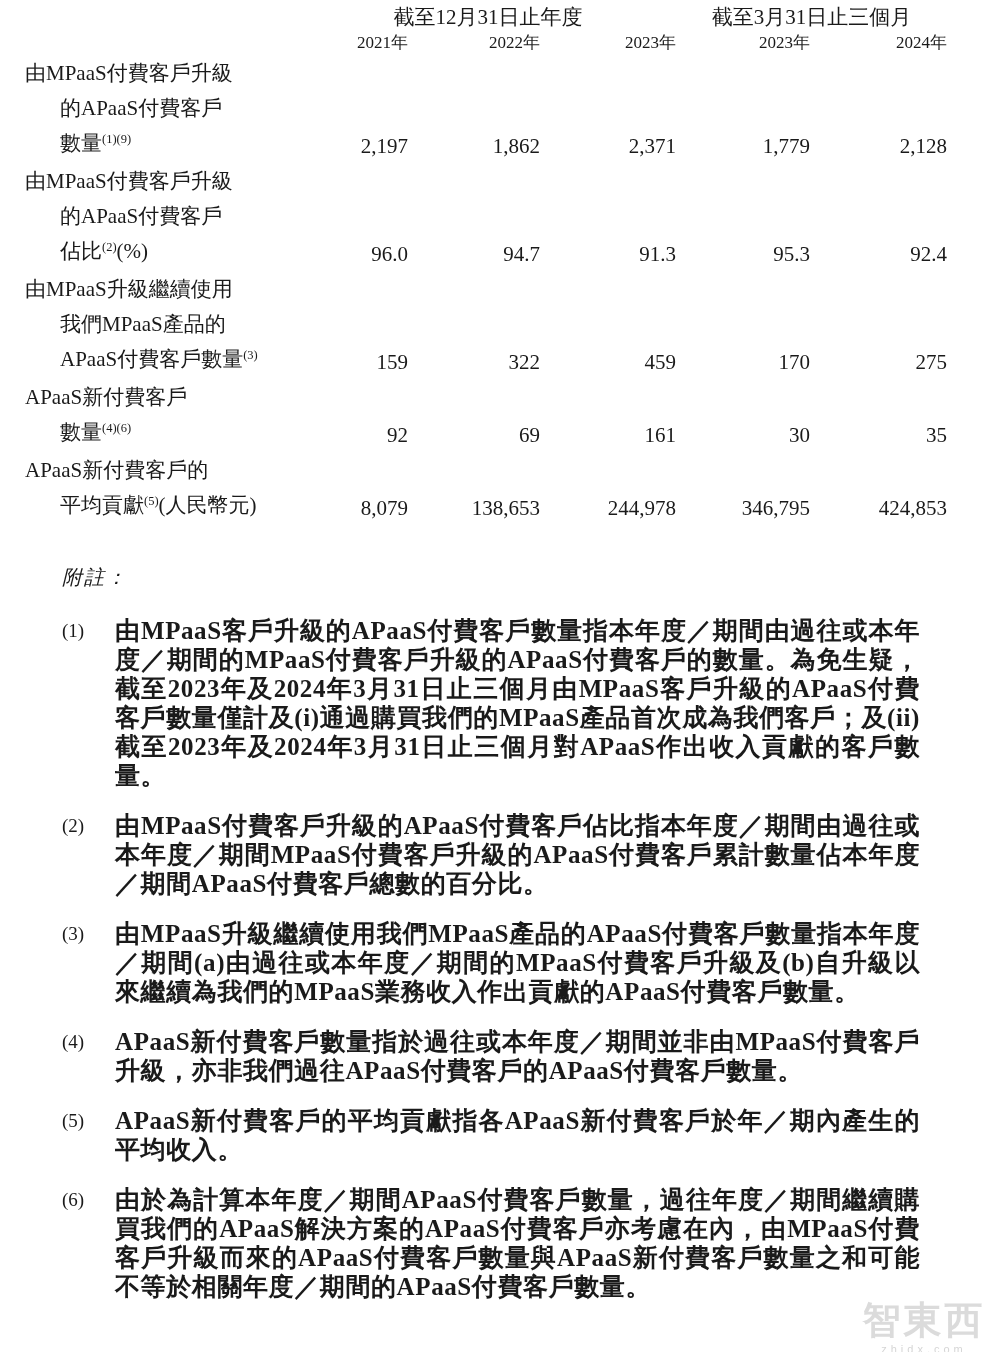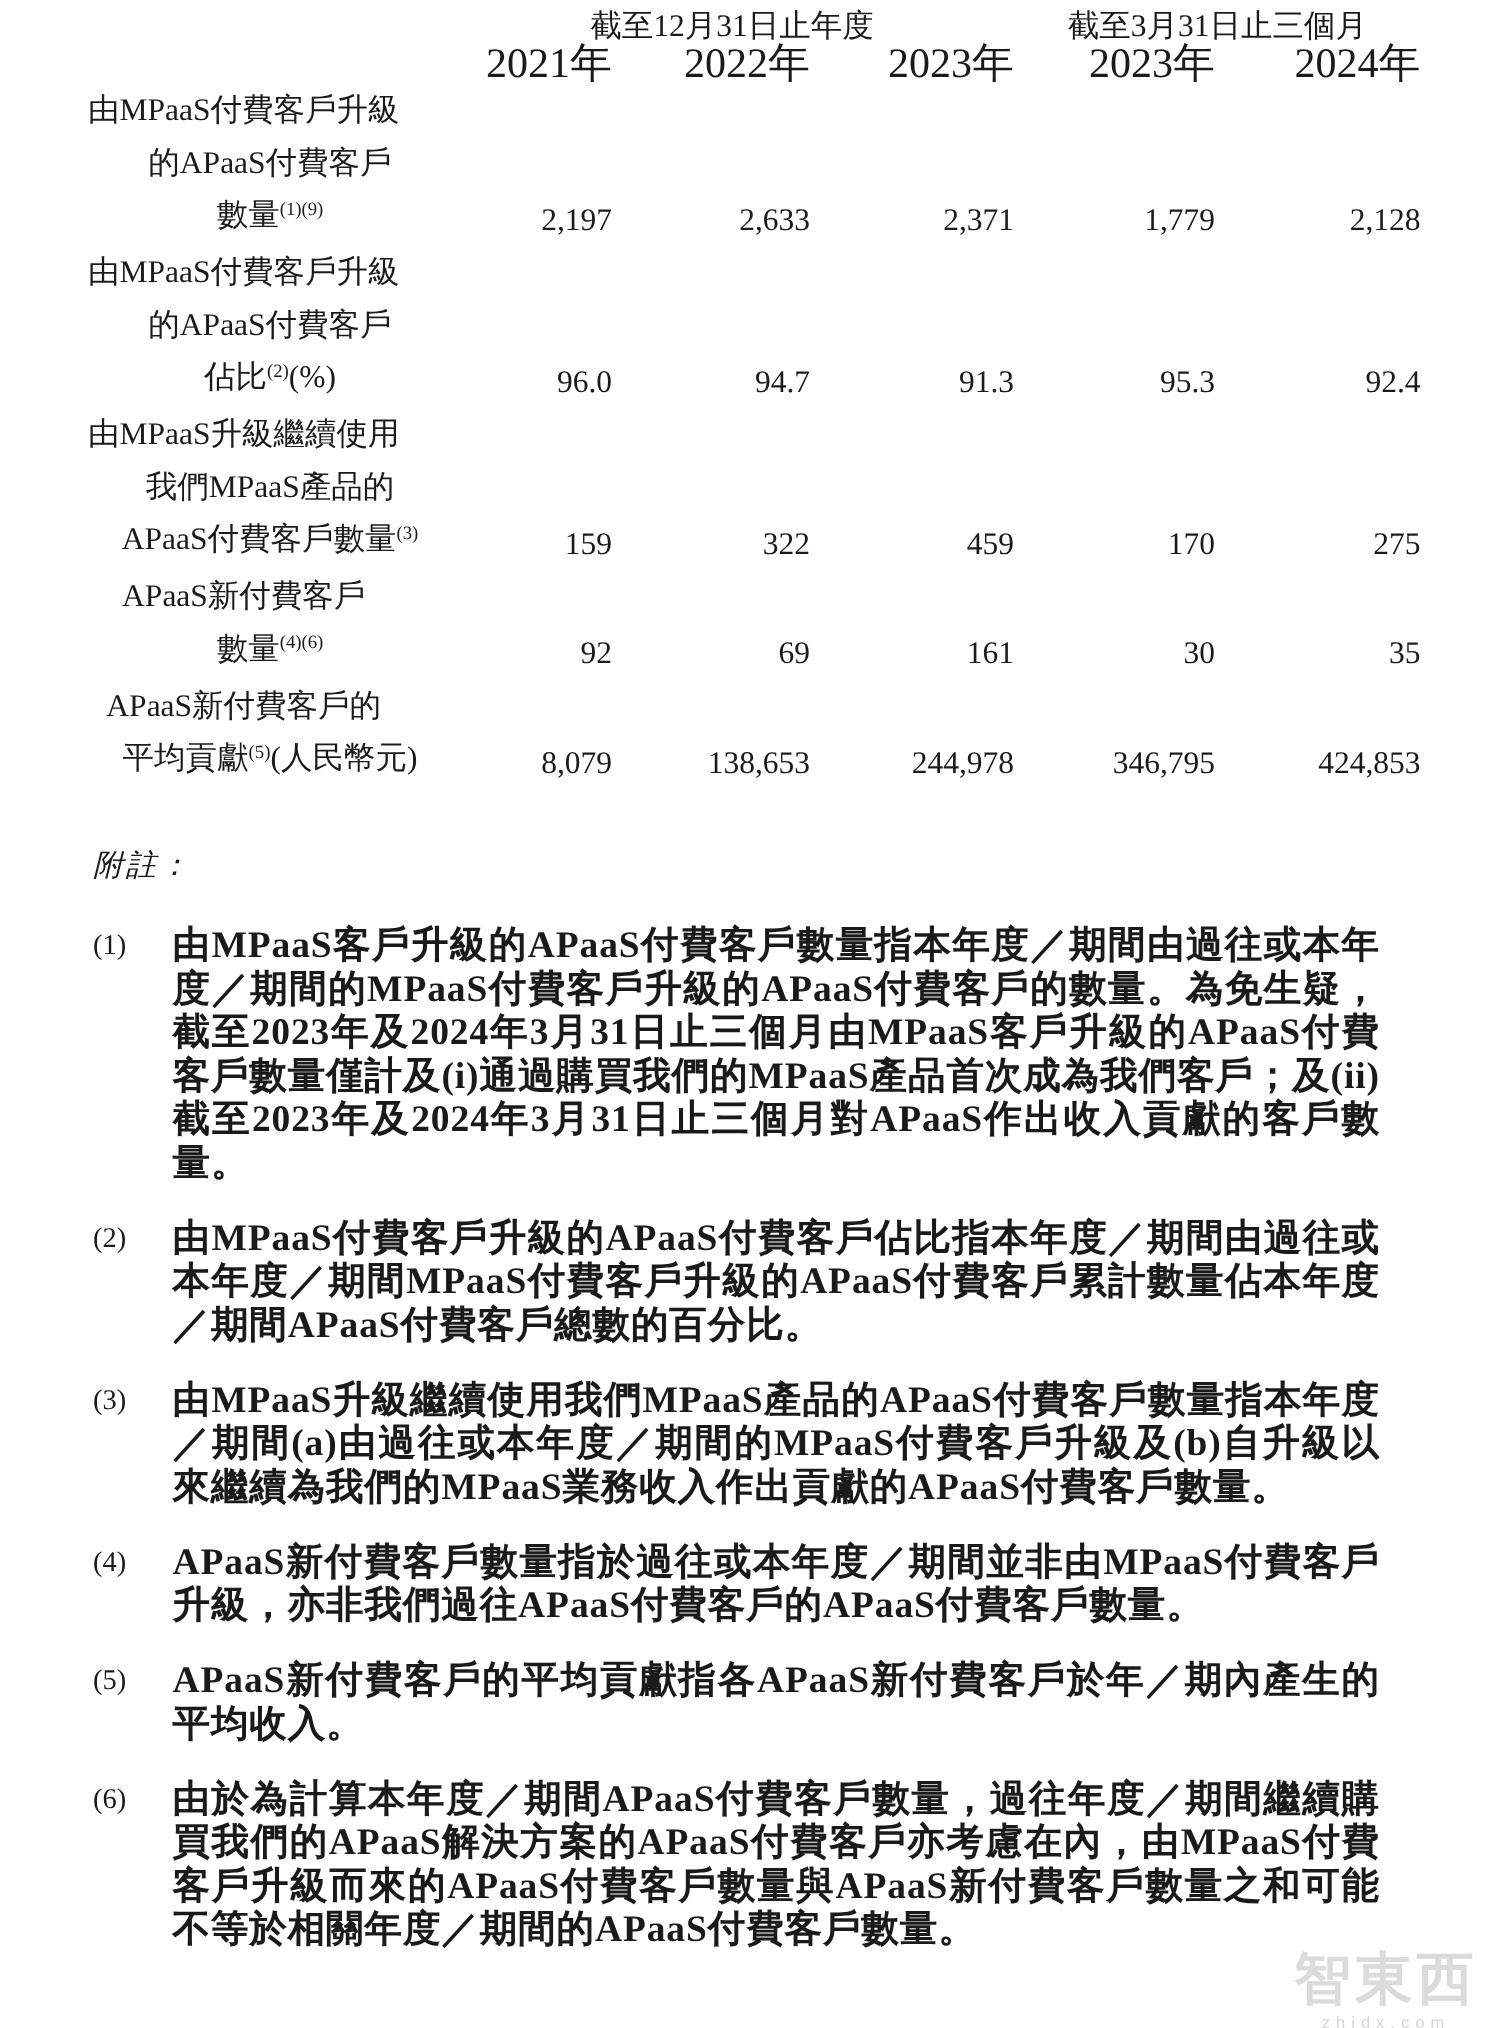--- a/index.html
+++ b/index.html
@@ -40,31 +40,30 @@
   .group-head {
     font-weight: bold;
     font-size: 21px;
     text-align: center;
     line-height: 26px;
     padding-top: 22px;
     white-space: nowrap;
   }
   .year-head {
     font-weight: bold;
-    font-size: 28px;
+    font-size: 17px;
     text-align: right;
     line-height: 26px;
     padding-top: 10px;
     padding-bottom: 36px;
     white-space: nowrap;
   }
   td.lbl {
     vertical-align: bottom;
     font-size: 21px;
-    text-align: center;
   }
   td.lbl .ln {
     line-height: 35px;
     white-space: nowrap;
   }
   td.lbl .ind { padding-left: 35px; }
   td.lbl sup {
     font-size: 12.5px;
     vertical-align: baseline;
     position: relative;
@@ -168,21 +167,21 @@
       </tr>
     </thead>
     <tbody>
       <tr>
         <td class="lbl">
           <div class="ln">由MPaaS付費客戶升級</div>
           <div class="ln ind">的APaaS付費客戶</div>
           <div class="ln ind"><span>數量</span><sup>(1)(9)</sup><span></span></div>
         </td>
         <td class="val">2,197</td>
-        <td class="val">2,633</td>
+        <td class="val">1,862</td>
         <td class="val">2,371</td>
         <td class="val">1,779</td>
         <td class="val">2,128</td>
       </tr>
       <tr>
         <td class="lbl">
           <div class="ln">由MPaaS付費客戶升級</div>
           <div class="ln ind">的APaaS付費客戶</div>
           <div class="ln ind"><span>佔比</span><sup>(2)</sup><span>(%)</span></div>
         </td>

